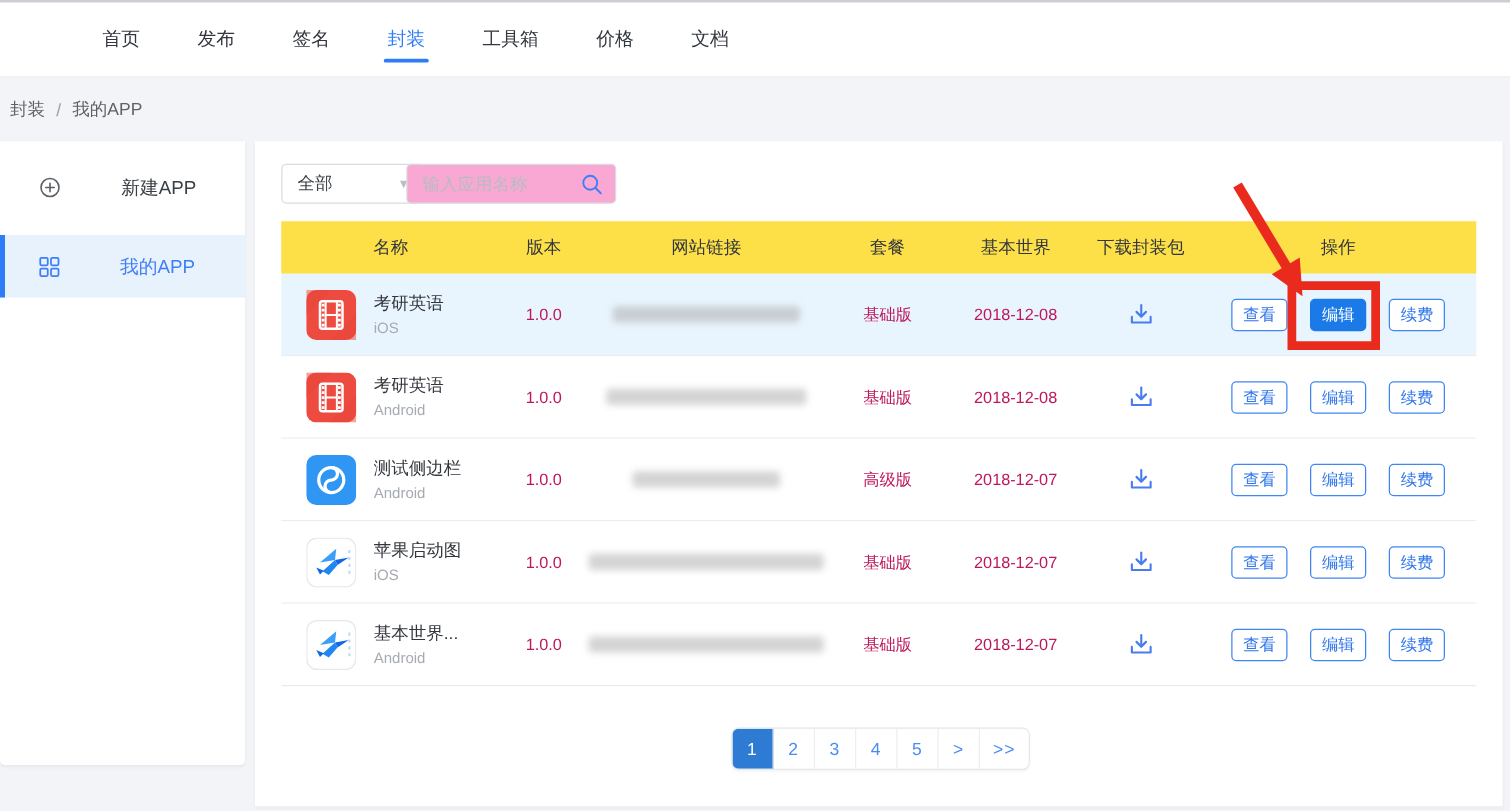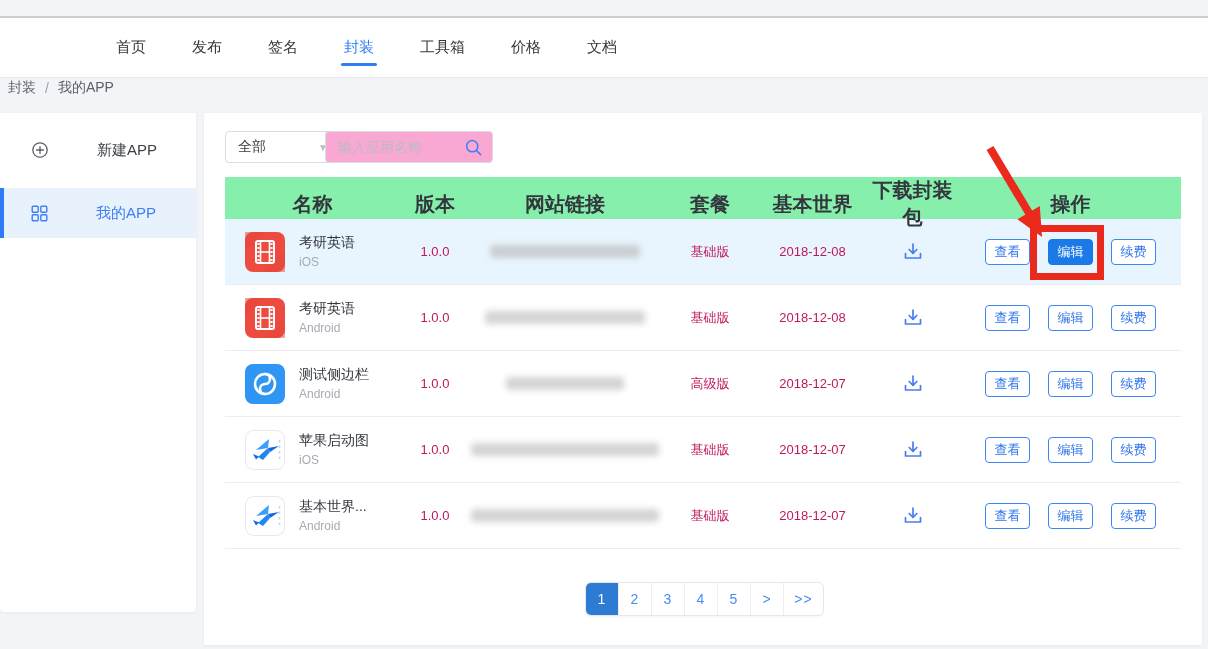--- a/index.html
+++ b/index.html
@@ -3,23 +3,23 @@
 <meta charset="utf-8">
 <style>
   * { margin:0; padding:0; box-sizing:border-box; }
   html,body { width:1208px; height:649px; }
   body {
     position:relative; background:#f2f4f7; overflow:hidden;
     font-family:"Liberation Sans","DejaVu Sans",sans-serif; color:#33373d;
   }
   
   .topnav {
-    position:absolute; top:16px; left:0; width:1208px; height:62px; background:#fff;
+    position:absolute; top:0; left:0; width:1208px; height:62px; background:#fff;
     border-top:2px solid #cbced3; border-bottom:1px solid #e9eaec;
-    display:flex; align-items:stretch; padding-left:116px;
+    display:flex; align-items:stretch; padding-left:82px;
   }
   .nav-item {
     position:relative; display:flex; align-items:center; font-size:15px; color:#33373d;
     margin-right:46px; cursor:pointer; white-space:nowrap;
   }
   .nav-item.active { color:#2e7cf6; }
   .nav-item.active::after {
     content:""; position:absolute; left:-3px; right:-3px; bottom:11px; height:3px;
     background:#2e7cf6; border-radius:2px;
   }
@@ -68,21 +68,21 @@
     font-size:14px; color:#33373d; font-family:inherit;
   }
   .search-box input::placeholder { color:#b7bcc3; }
   .search-ico { flex:none; margin-right:9px; display:flex; cursor:pointer; }
   
   .apptable { position:absolute; left:21px; top:64px; width:956px; }
   .trow {
     display:grid; align-items:center;
     grid-template-columns:175px 70px 190px 100px 105px 95px 221px;
   }
-  .thead { height:42px; background:#86efac; font-size:20px; font-weight:bold; color:#33373d; }
+  .thead { height:42px; background:#fde047; font-size:14px; font-weight:normal; color:#33373d; }
   .thead .th { text-align:center; }
   .thead .th.th-name { text-align:center; }
   .tbody-row { height:66px; border-bottom:1px solid #ececec; background:#fff; }
   .tbody-row.hl { background:#e9f5fe; }
   .name-cell { display:flex; align-items:center; padding-left:20px; }
   .app-ico { width:40px; height:40px; flex:none; margin-right:14px; }
   .app-name { font-size:14px; color:#33373d; }
   .platform { font-size:12px; color:#a6abb3; margin-top:3px; }
   .cell-c { text-align:center; font-size:13px; color:#be185d; }
   .url-cell { display:flex; justify-content:center; align-items:center; }

